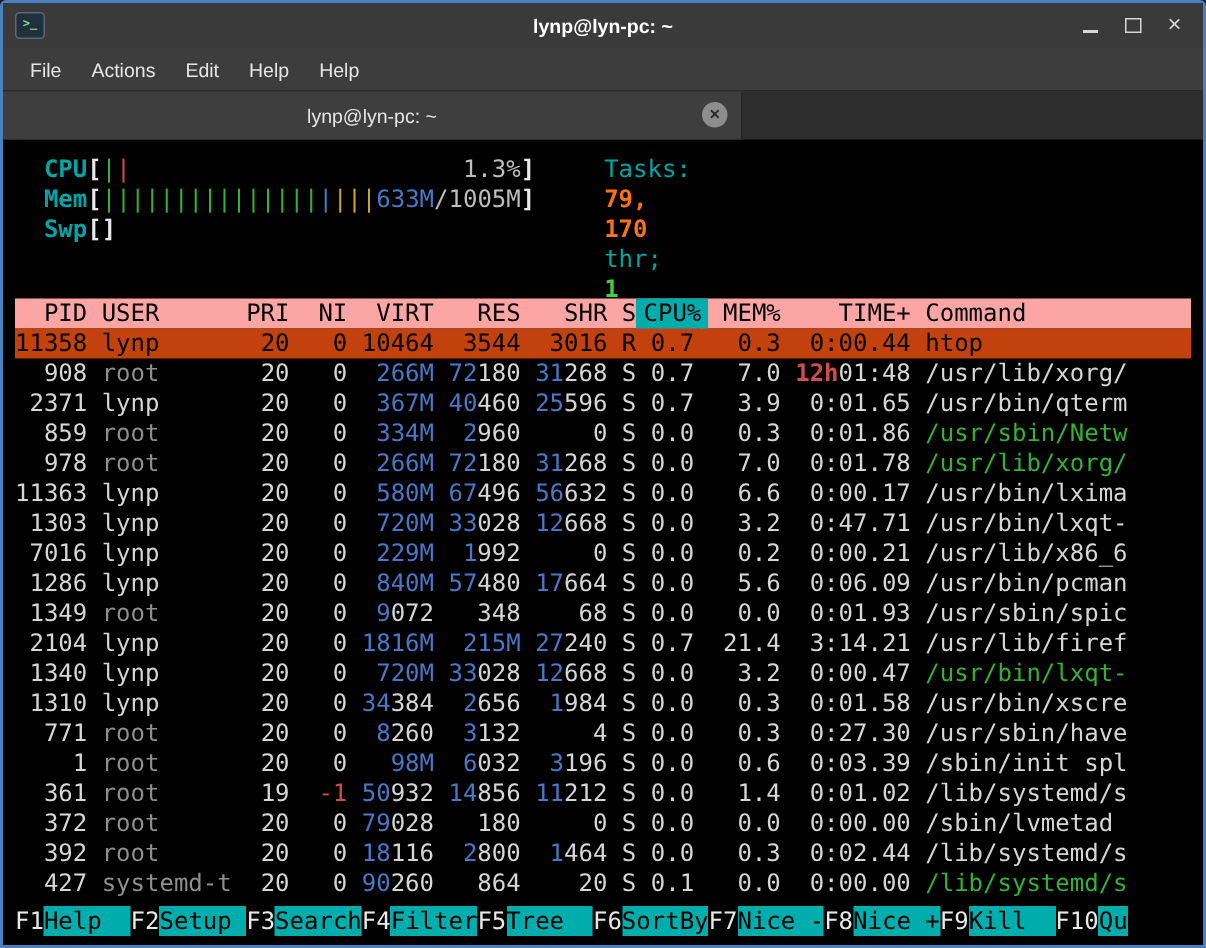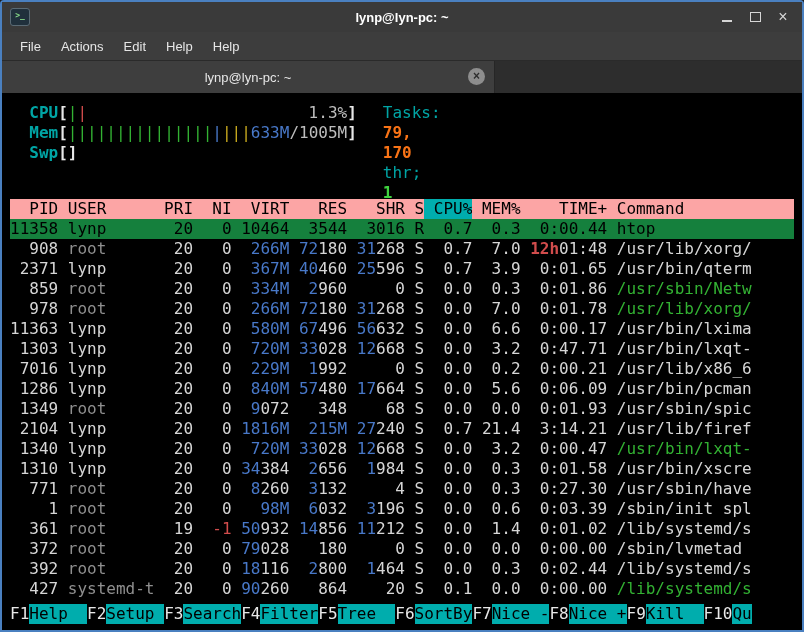--- a/index.html
+++ b/index.html
@@ -33,49 +33,49 @@
   .teal{color:#00a5a5;}
   .bld{color:#f97316;font-weight:bold;}
   .grn{color:#33b233;}
   .bgrn{color:#3fd23f;font-weight:bold;}
   .blu{color:#4878c8;}
   .red{color:#d14c4c;}
   .b{font-weight:bold;}
   .dim{color:#8f8f8f;}
   .mval{color:#bdbdbd;}
   
-  .meters{display:flex;flex:none;}
+  .meters{display:flex;flex:none;gap:20px;}
   .mcol{padding-left:2ch;}
   .mcol2{margin-left:26px;}
   .mline,.rline{height:20px;white-space:pre;display:flex;}
   .mlabel{width:3ch;color:#00a5a5;font-weight:bold;}
   .brk{color:#e8e8e8;font-weight:bold;}
   .mcontent{width:29ch;display:flex;justify-content:space-between;overflow:hidden;white-space:pre;}
   .mbars{white-space:pre;}
   .bar-green{color:#33b233;}
   .bar-red{color:#d14c4c;}
   .bar-blue{color:#4878c8;}
   .bar-yellow{color:#c8a91e;}
   .rline{column-gap:1ch;flex-direction:column;}
   
   .ptable{margin-top:36px;flex:none;}
   .trow{display:flex;height:20px;line-height:20px;white-space:pre;}
   .thead{background:#fca5a5;color:#000000;}
   .thead .sorted{background:#00adad;}
-  .sel{background:#15803d;color:#000000;}
+  .sel{background:#c2410c;color:#000000;}
   .cc{flex:none;text-align:right;white-space:pre;overflow:hidden;box-sizing:border-box;}
   .c-pid{width:5ch;}
   .c-user{width:10ch;text-align:left;padding-left:1ch;}
   .c-pri{width:4ch;}
   .c-ni{width:4ch;}
   .c-virt{width:6ch;}
   .c-res{width:6ch;}
   .c-shr{width:6ch;}
   .c-s{width:2ch;}
-  .c-cpu{width:5ch;}
+  .c-cpu{width:5ch;text-align:center;}
   .c-mem{width:5ch;}
   .c-time{width:9ch;}
   .c-command{flex:1;text-align:left;padding-left:1ch;}
   
   .fbar{margin-top:auto;flex:none;display:flex;height:20px;line-height:20px;white-space:pre;overflow:hidden;}
   .fk{color:#e8e8e8;}
   .fl{background:#00adad;color:#000000;}
 </style>
 </head>
 <body>

